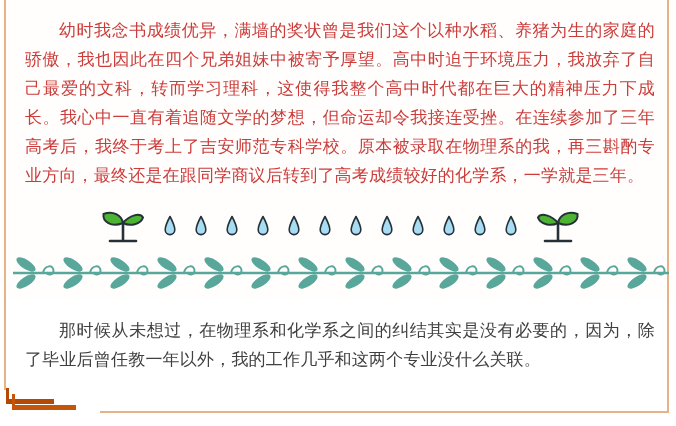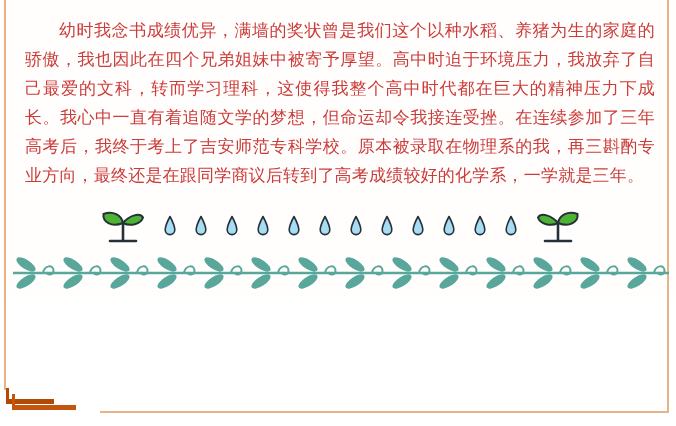--- a/index.html
+++ b/index.html
@@ -109,20 +109,21 @@
             <line x1="0" y1="17" x2="47" y2="17" stroke="#58a79a" stroke-width="2.4"></line>
             <ellipse cx="13" cy="8.5" rx="11" ry="4.6" fill="#58a79a" transform="rotate(33 13 8.5)"></ellipse>
             <ellipse cx="13" cy="25.5" rx="11" ry="4.6" fill="#58a79a" transform="rotate(-33 13 25.5)"></ellipse>
             <path d="M30 17 c1.5 -8.5 11 -8.5 10.5 -2 c-0.5 4.5 -6 4.5 -7 1" fill="none" stroke="#58a79a" stroke-width="2"></path>
           </pattern>
         </defs>
         <rect x="0" y="0" width="656" height="34" fill="url(#vineUnit)"></rect>
       </svg>
     </div>
 
+    <p class="para para-dark">那时候从未想过，在物理系和化学系之间的纠结其实是没有必要的，因为，除了毕业后曾任教一年以外，我的工作几乎和这两个专业没什么关联。</p>
 
   </div>
 
   <div class="corner-mark">
     <div class="cm-l cm-l1-v"></div>
     <div class="cm-l cm-l1-h"></div>
     <div class="cm-l cm-l2-v"></div>
     <div class="cm-l cm-l2-h"></div>
   </div>
 

